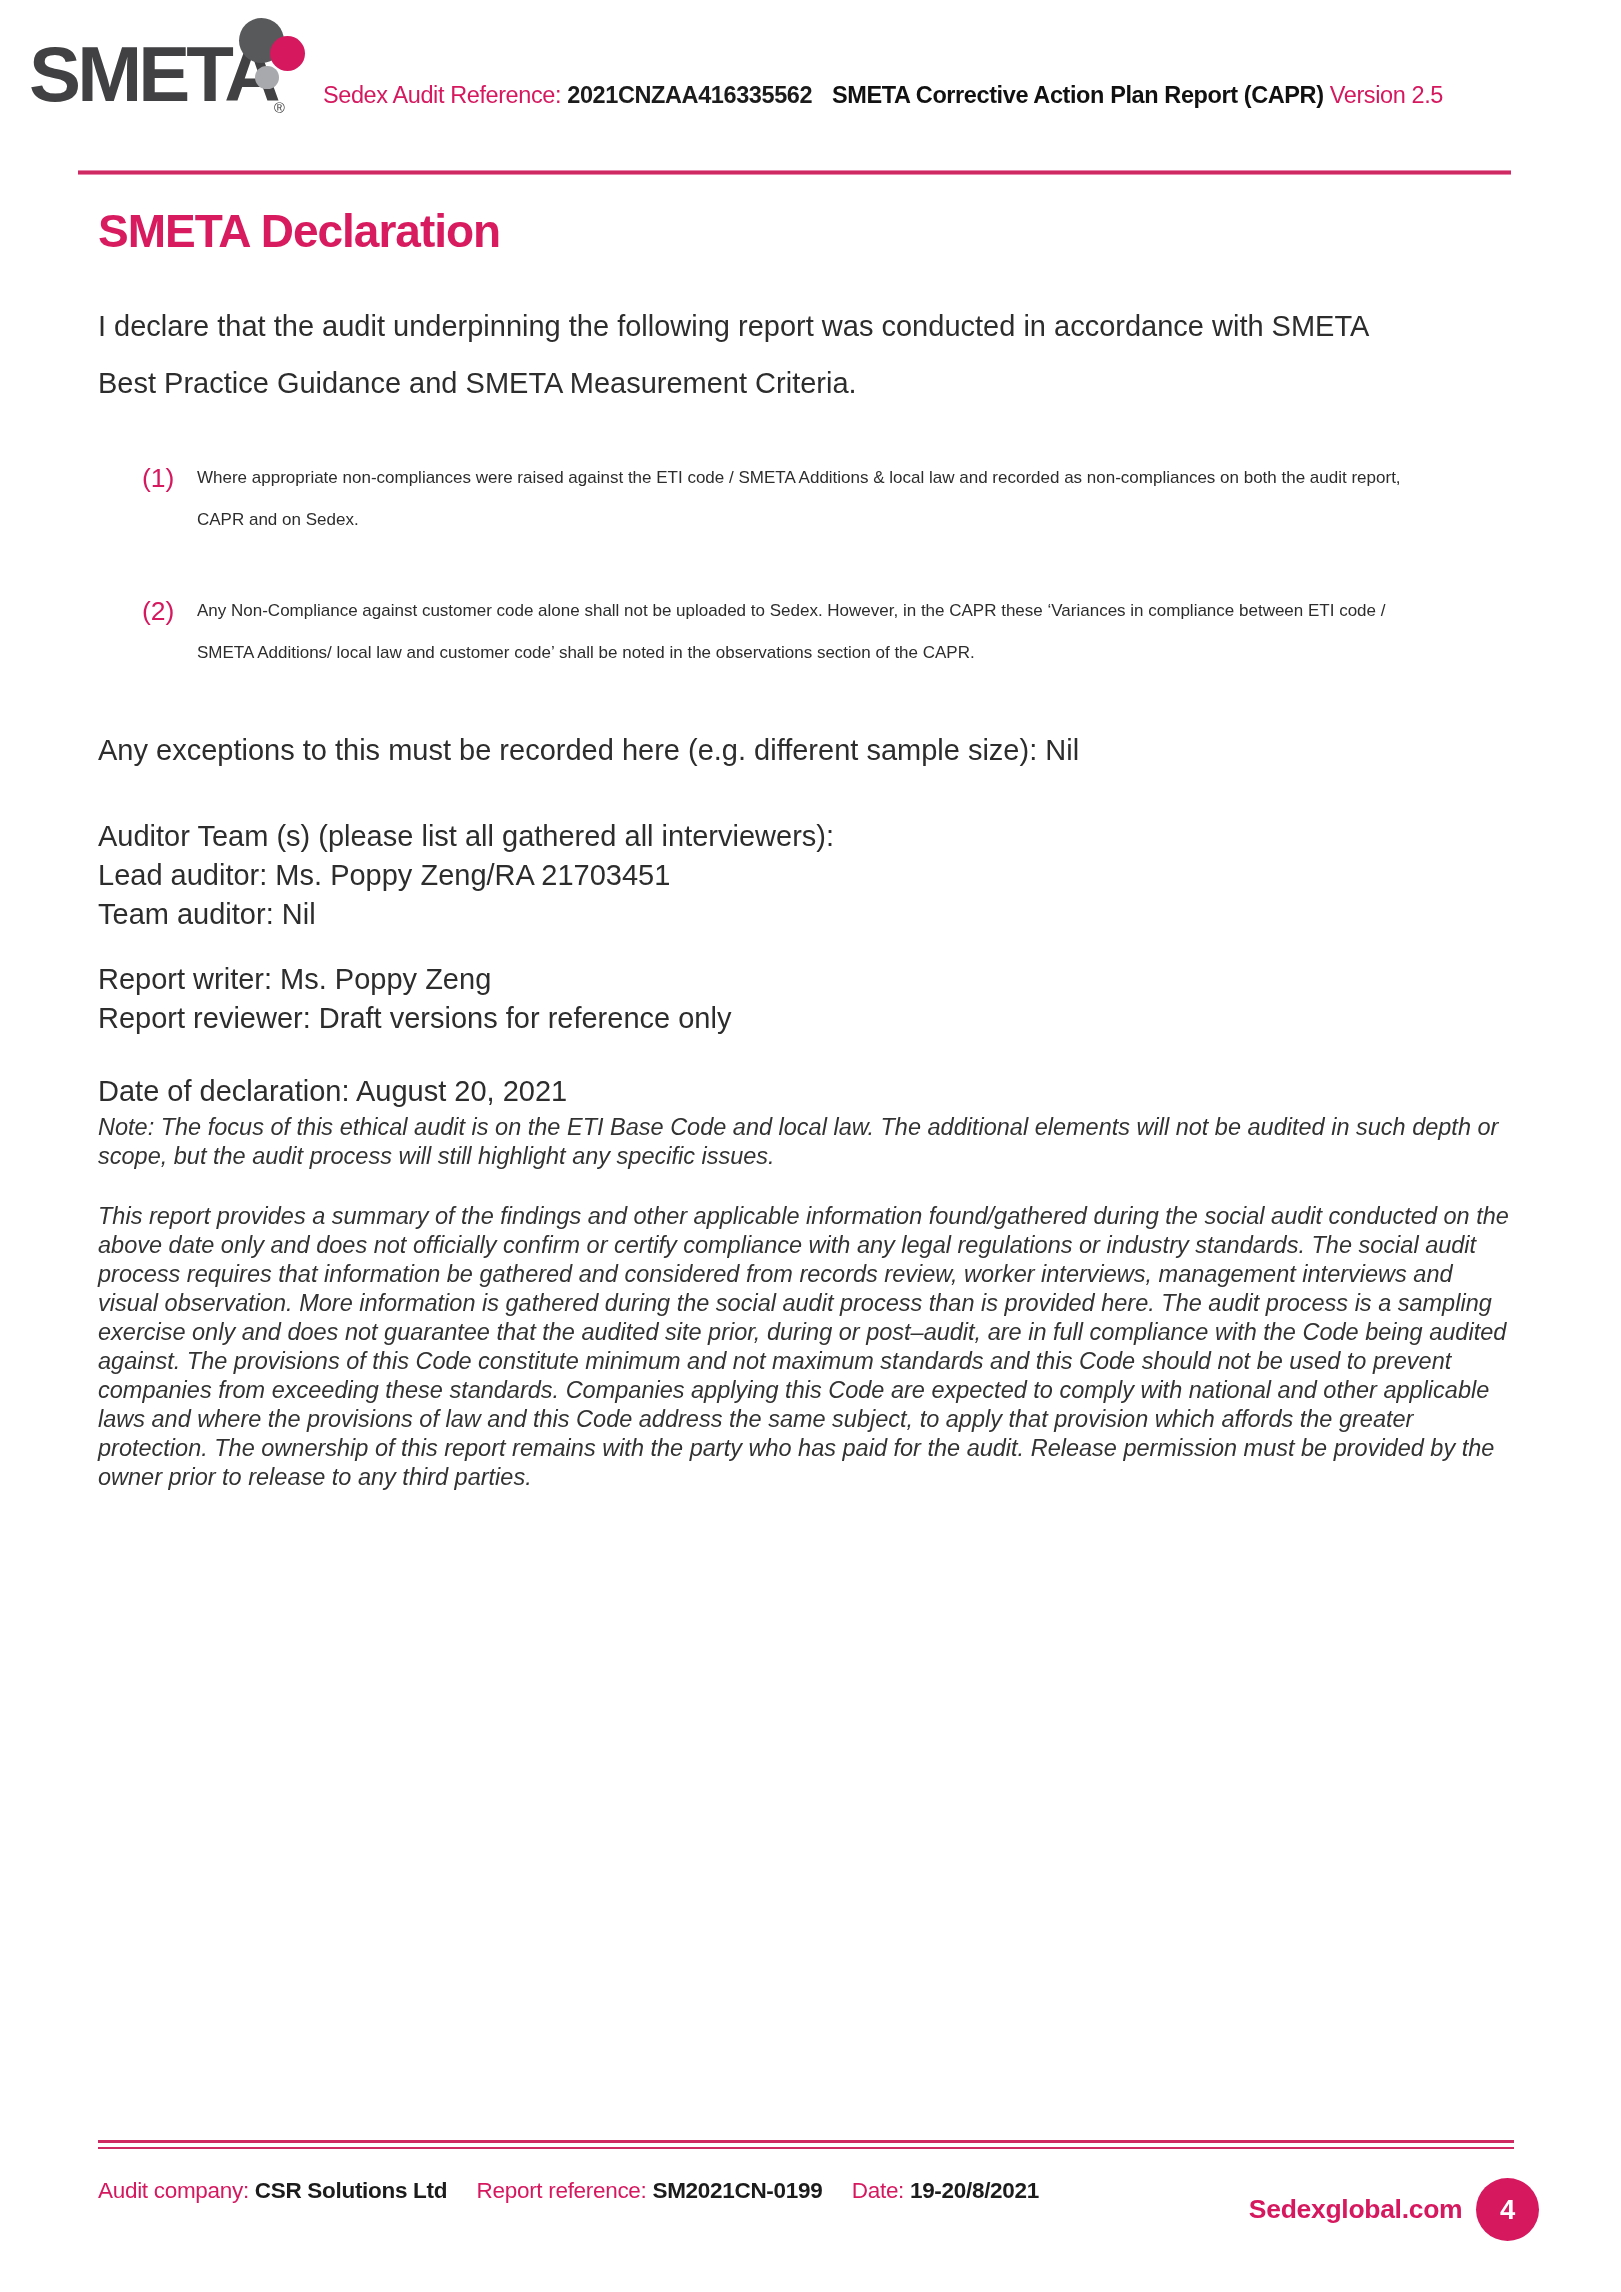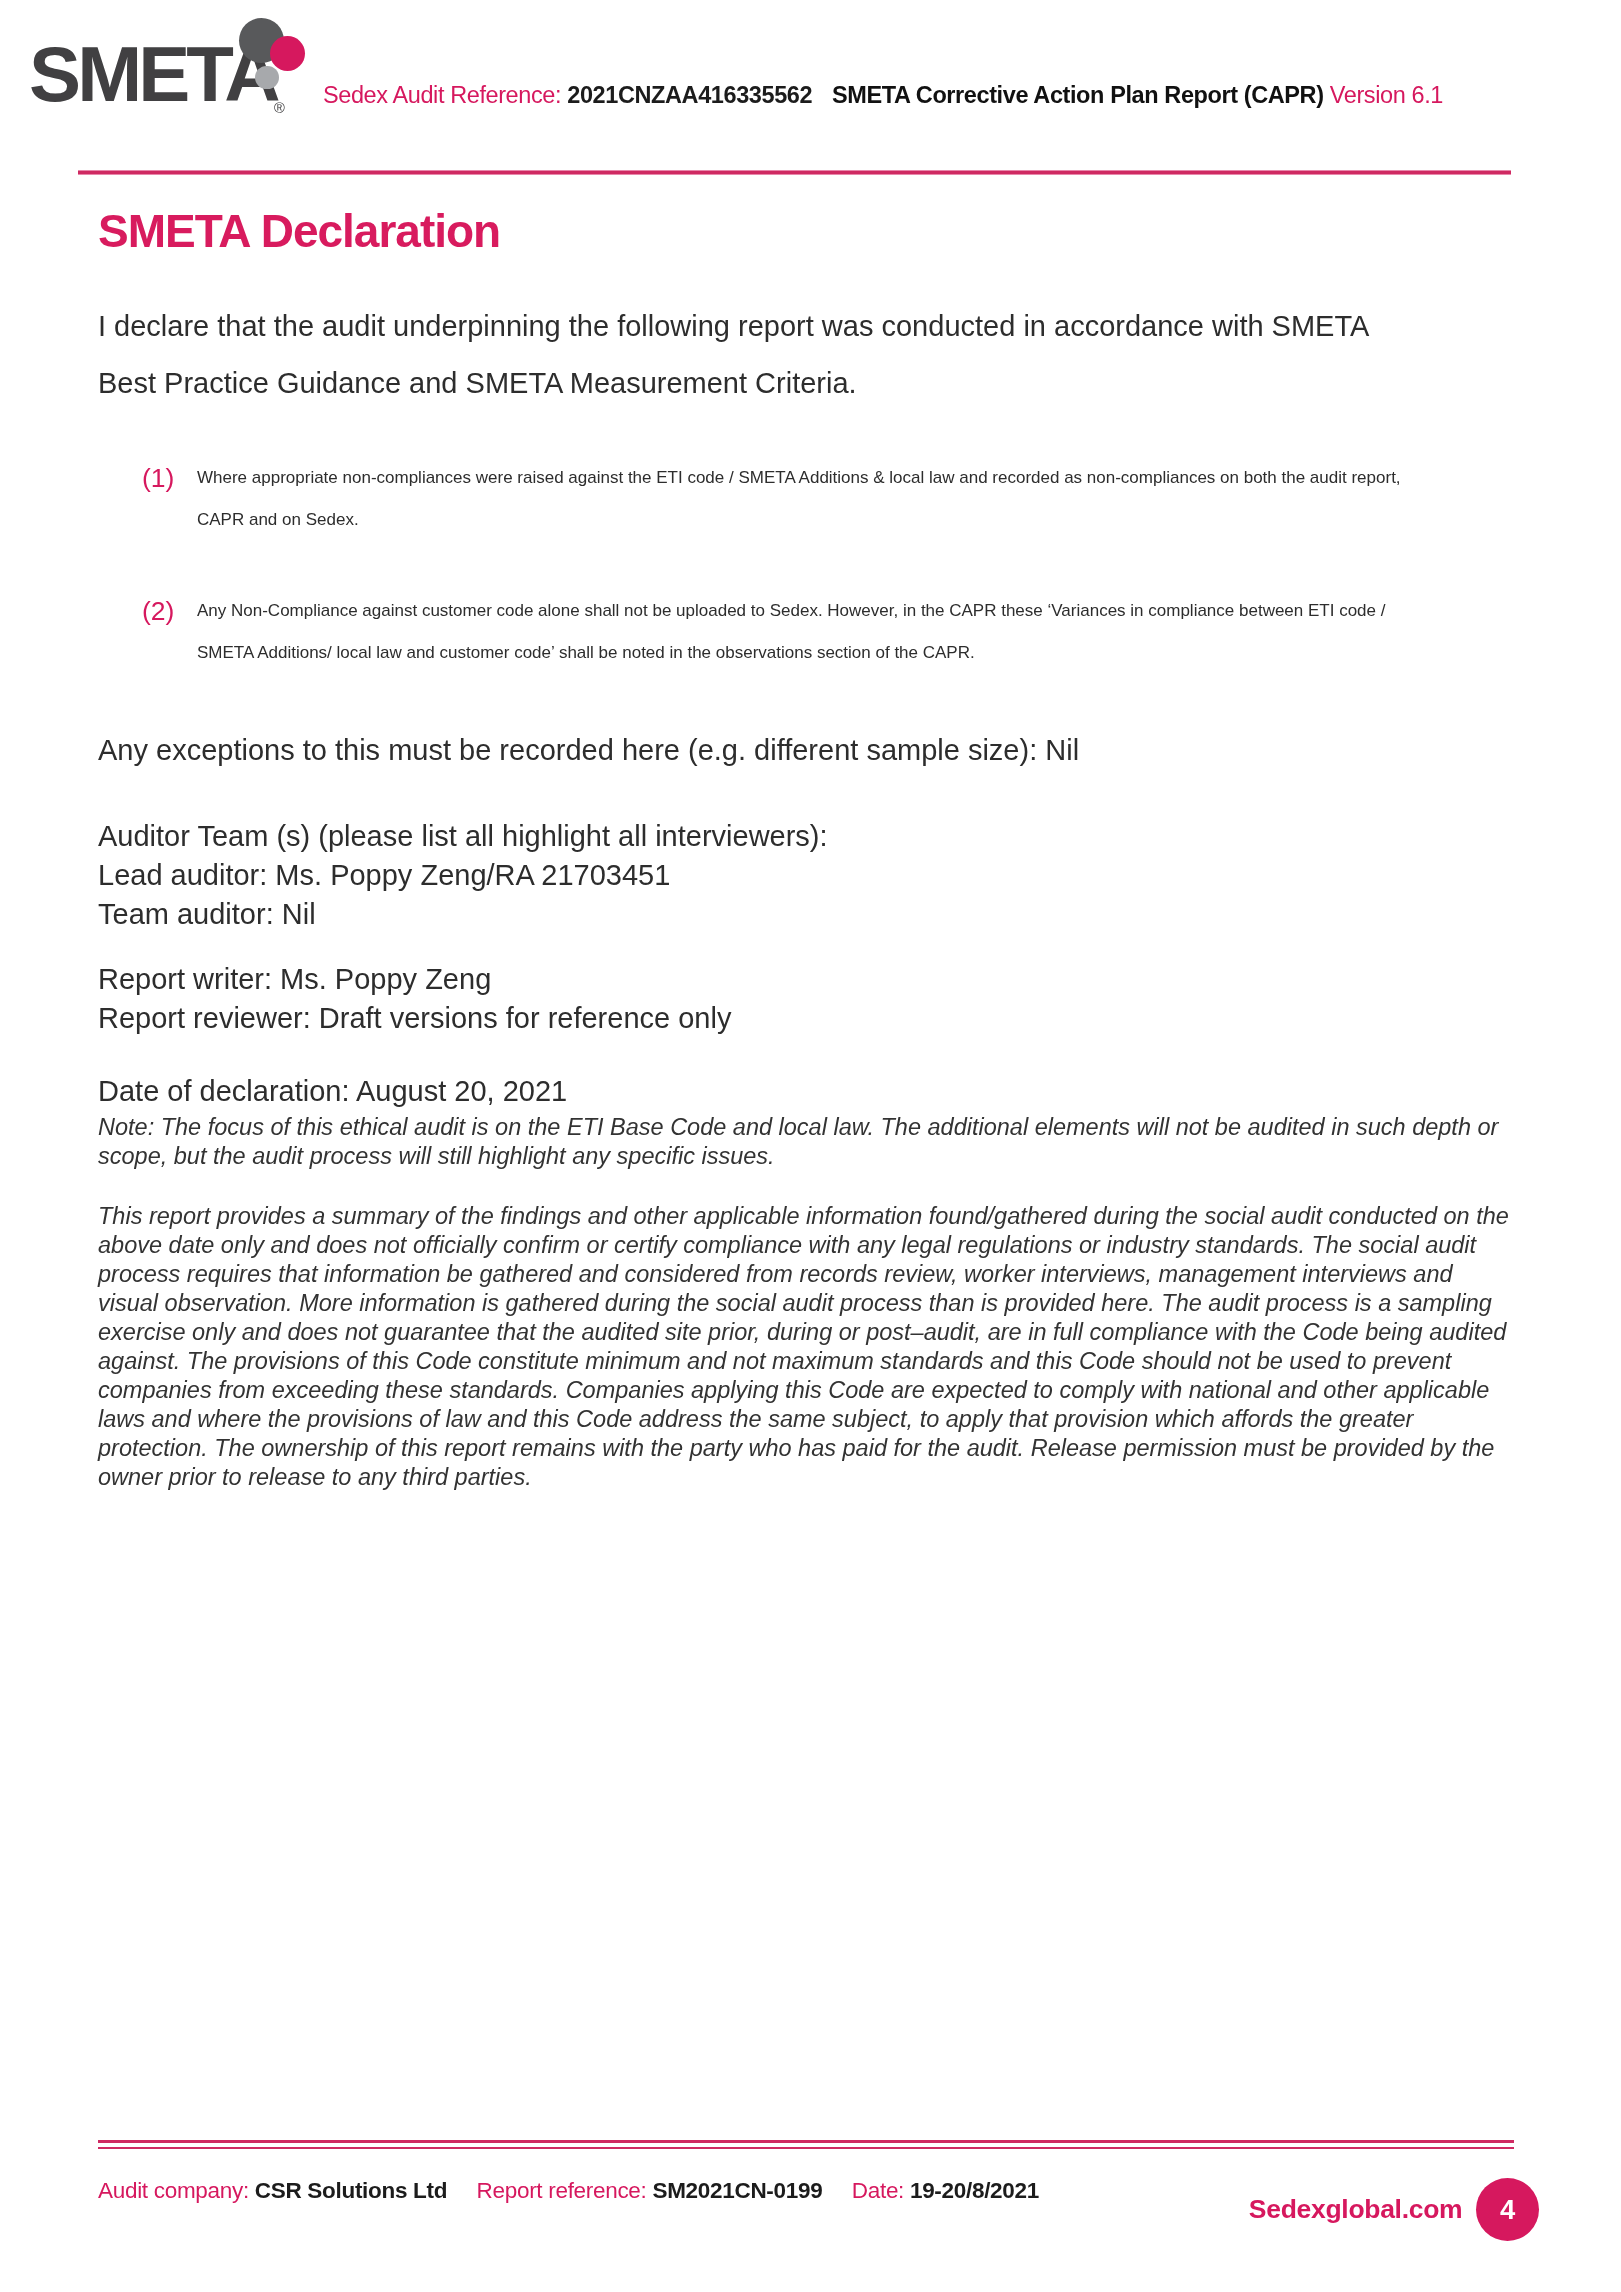--- a/index.html
+++ b/index.html
@@ -195,21 +195,21 @@
       <span class="logo-text">SMETA</span>
       <span class="logo-circle dark"></span>
       <span class="logo-circle pink"></span>
       <span class="logo-circle gray"></span>
       <span class="logo-reg">®</span>
     </div>
     <div class="header-ref">
       <span class="pink">Sedex Audit Reference:</span>
       <span class="val">2021CNZAA416335562</span>
       <span class="title-bold">SMETA Corrective Action Plan Report (CAPR)</span>
-      <span class="pink">Version 6.1</span>
+      <span class="pink">Version 2.5</span>
     </div>
     <div class="header-rule"></div>
   </div>
 
   <div class="main">
     <h1 class="page-title">SMETA Declaration</h1>
 
     <p class="intro">I declare that the audit underpinning the following report was conducted in accordance with SMETA Best Practice Guidance and SMETA Measurement Criteria.</p>
 
     <div class="num-list">
@@ -219,21 +219,21 @@
       </div>
       <div class="num-item">
         <span class="num">(2)</span>
         <span class="txt">Any Non-Compliance against customer code alone shall not be uploaded to Sedex. However, in the CAPR these ‘Variances in compliance between ETI code / SMETA Additions/ local law and customer code’ shall be noted in the observations section of the CAPR.</span>
       </div>
     </div>
 
     <p class="exceptions">Any exceptions to this must be recorded here (e.g. different sample size): Nil</p>
 
     <div class="auditor-block">
-      <div>Auditor Team (s) (please list all highlight all interviewers):</div>
+      <div>Auditor Team (s) (please list all gathered all interviewers):</div>
       <div>Lead auditor: Ms. Poppy Zeng/RA 21703451</div>
       <div>Team auditor: Nil</div>
     </div>
 
     <div class="writer-block">
       <div>Report writer: Ms. Poppy Zeng</div>
       <div>Report reviewer: Draft versions for reference only</div>
     </div>
 
     <div class="date-block">

